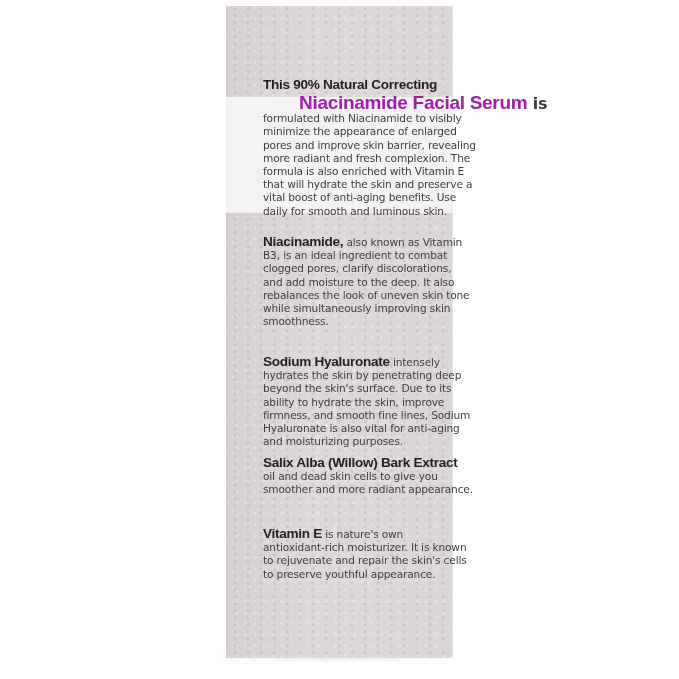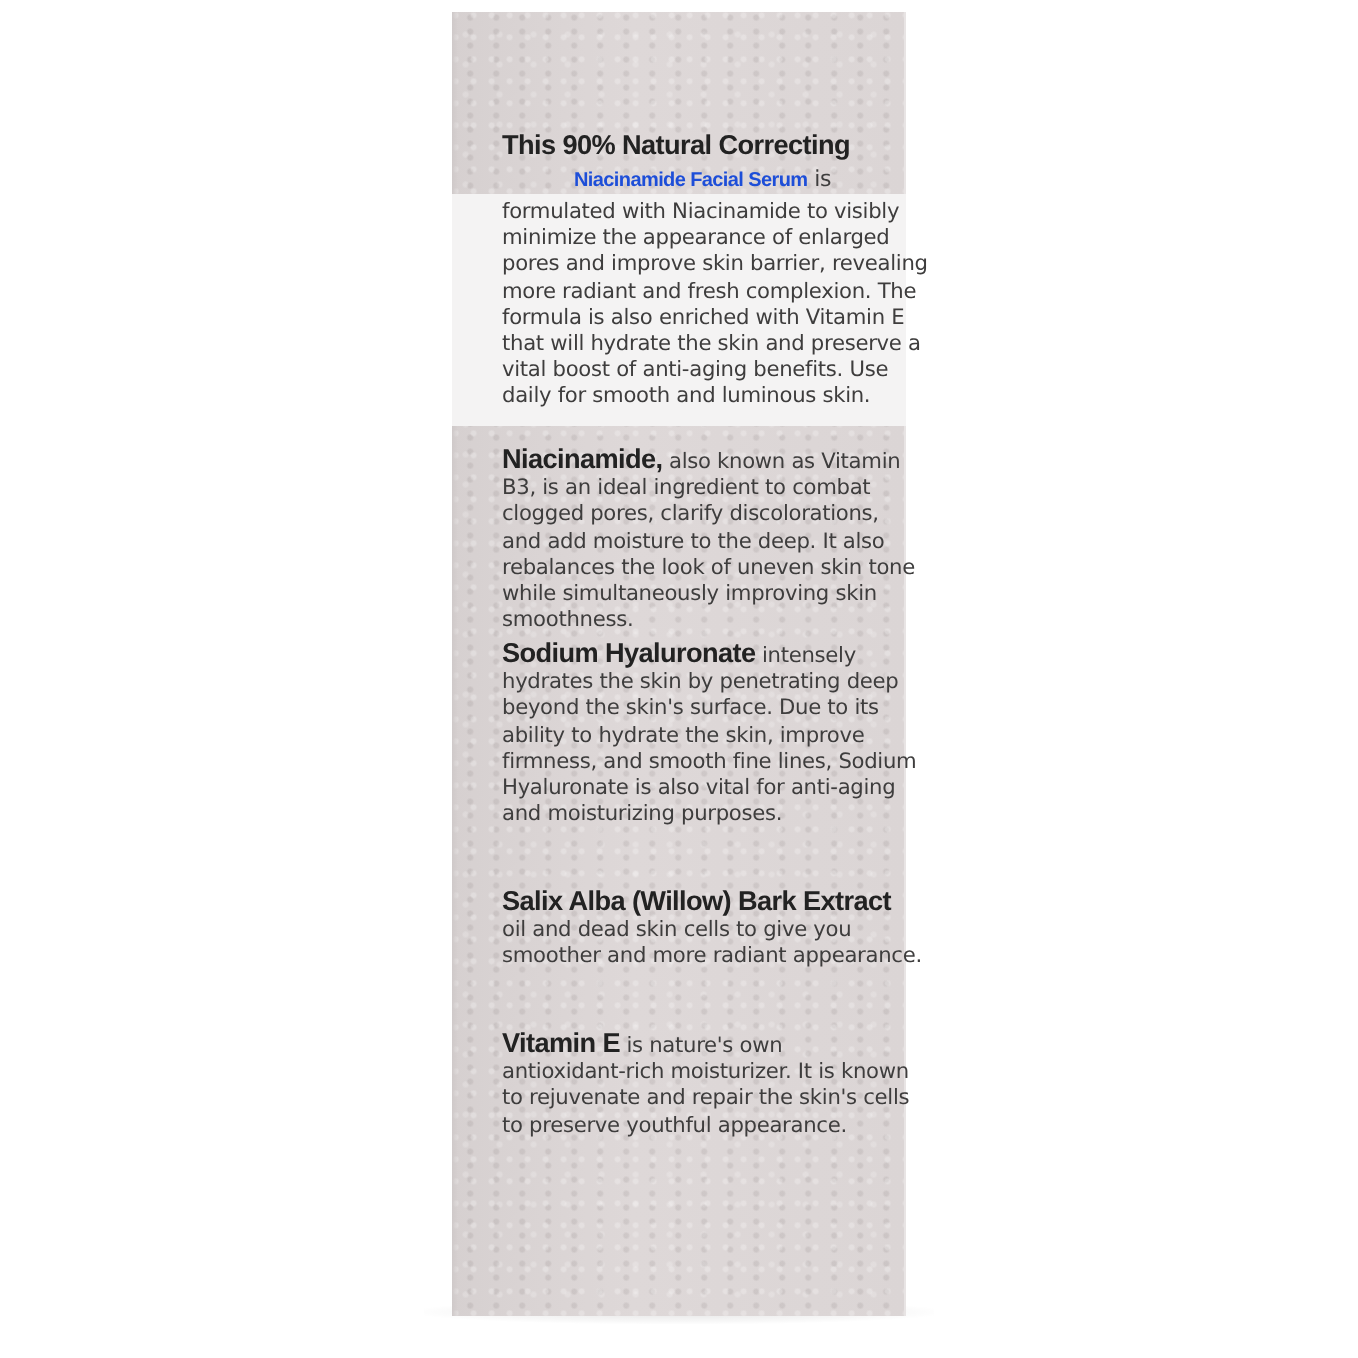--- a/index.html
+++ b/index.html
@@ -55,56 +55,57 @@
       background: #f4f3f3;
     }
     .content {
       position: absolute;
       left: 247px;
       top: 60px;
       width: 210px;
       color: #3a3a3a;
     }
     .block {
-      margin: 4px;
+      margin: 16px;
       font-size: 10.6px;
       line-height: 13.2px;
       letter-spacing: -0.15px;
       color: #3e3d3d;
     }
     .heading {
       font-family: "Liberation Sans", sans-serif;
       font-weight: bold;
       font-size: 13.6px;
       letter-spacing: -0.3px;
       color: #222222;
     }
     .intro .heading {
       display: block;
       line-height: 18px;
     }
     .intro .heading-inline {
       font-family: "Liberation Sans", sans-serif;
       font-weight: bold;
-      font-size: 10px;
+      font-size: 19px;
       letter-spacing: -0.3px;
-      color: #1d4ed8;
+      color: #a21caf;
       line-height: 18px;
       padding-left: 36px;
     }
     .intro .lead-small {
-      font-size: 11px;
+      font-size: 16px;
+      font-weight: bold;
     }
     .intro .body {
       display: block;
       margin-top: 0px;
     }
     .b1 { position: absolute; top: 0px; }
     .b2 { position: absolute; top: 159px; }
-    .b3 { position: absolute; top: 256px; }
+    .b3 { position: absolute; top: 279px; }
     .b4 { position: absolute; top: 380px; }
     .b5 { position: absolute; top: 451px; }
     .line { display: block; white-space: nowrap; }
   </style>
 </head>
 <body>
 
 <div class="shadow"></div>
 <div class="box"></div>
 <div class="box-edge-left"></div>

